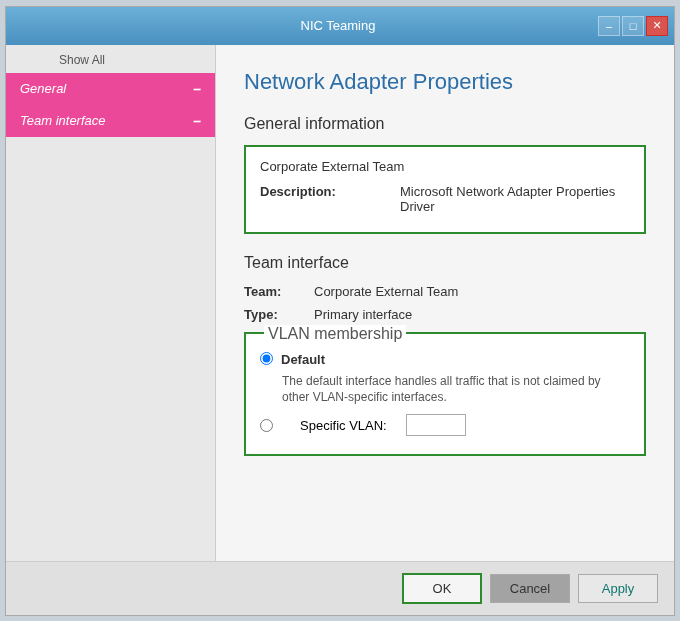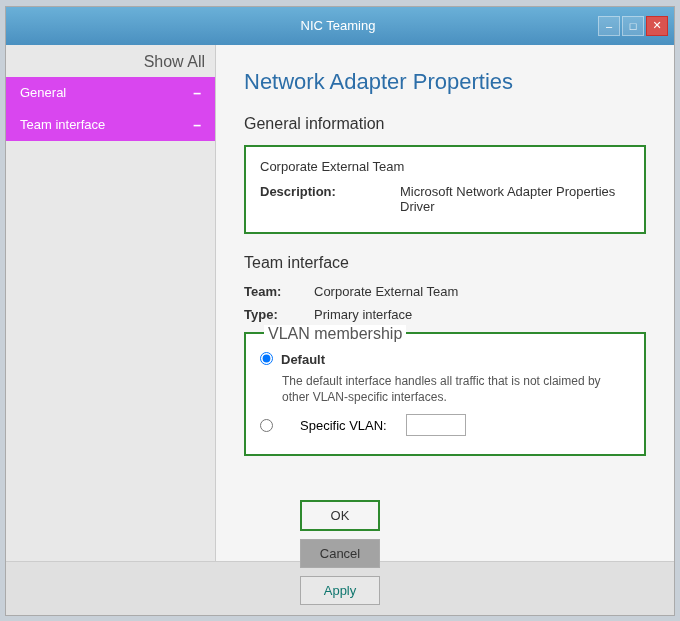--- a/index.html
+++ b/index.html
@@ -75,39 +75,40 @@
       width: 210px;
       background: #e8e8e8;
       border-right: 1px solid #ccc;
       display: flex;
       flex-direction: column;
       padding-top: 4px;
       flex-shrink: 0;
     }
 
     .show-all {
-      text-align: right;
+      text-align: left;
       padding: 4px 10px 6px;
-      font-size: 16px;
+      font-size: 12px;
       color: #555;
       margin-left: 43px;
     }
 
     .sidebar-item {
       display: flex;
       align-items: center;
       justify-content: space-between;
       padding: 8px 14px;
       cursor: pointer;
       font-size: 13px;
     }
 
     .sidebar-item.active {
-      background: #d946ef;
+      background: #ec4899;
       color: white;
+      font-style: italic;
     }
 
     .sidebar-item-label {
       font-size: 13px;
     }
 
     .sidebar-item-minus {
       font-size: 14px;
       font-weight: bold;
     }
@@ -246,21 +247,20 @@
     .footer {
       background: #e0e0e0;
       border-top: 1px solid #ccc;
       display: flex;
       justify-content: flex-end;
       align-items: center;
       padding: 10px 16px;
       gap: 8px;
       height: 54px;
       flex-shrink: 0;
-      flex-direction: column;
     }
 
     .footer-btn {
       min-width: 80px;
       padding: 6px 16px;
       font-size: 13px;
       cursor: pointer;
       border: 1px solid #aaa;
       background: #a3a3a3;
       color: #333;

